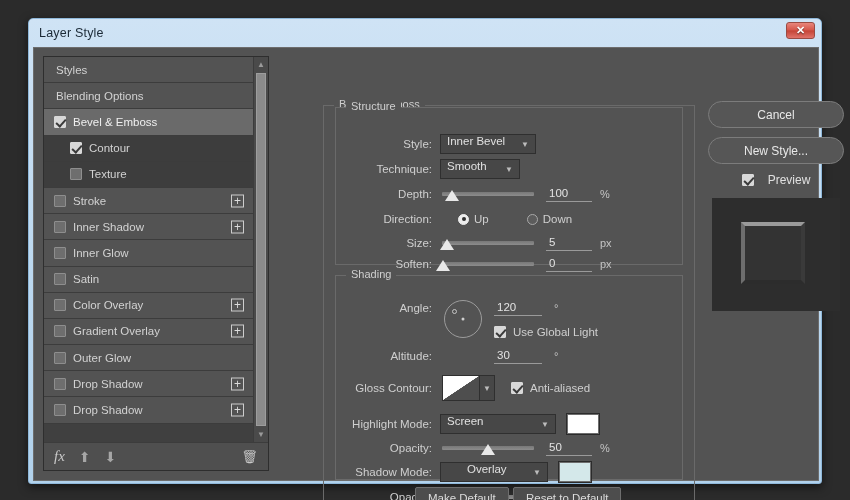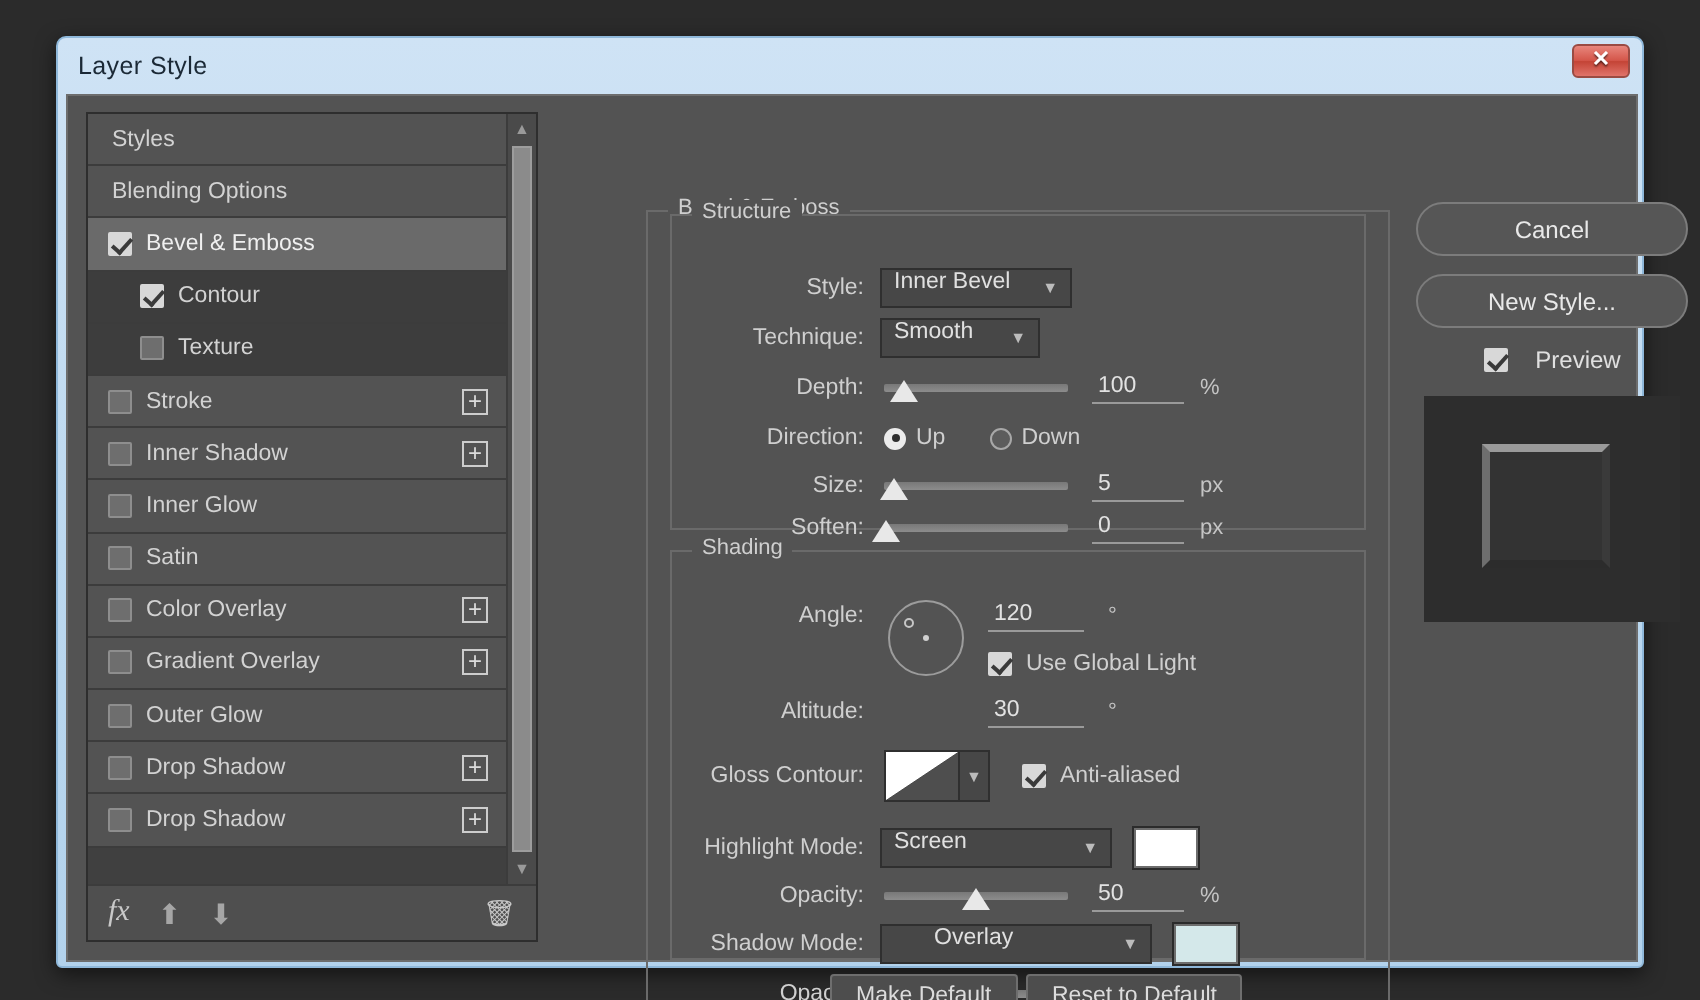--- a/index.html
+++ b/index.html
@@ -447,21 +447,21 @@
         <div class="row" style="top:76px; left:0; width:100%;">
           <span class="lbl" style="width:96px;">Depth:</span>
           <div class="slider" style="width:92px; margin-left:10px;">
             <div class="track"></div>
             <div class="knob" style="left:10px;"></div>
           </div>
           <span class="numfield" style="width:46px; margin-left:12px;">100</span>
           <span class="unit" style="margin-left:8px;">%</span>
         </div>
 
-        <div class="row" style="top:101px; left:0; width:100%;">
+        <div class="row" style="top:101px; left:0; width:100%;gap:16px;">
           <span class="lbl" style="width:96px;">Direction:</span>
           <span style="display:flex;align-items:center;margin-left:10px;">
             <span class="radio on"></span>
             <span>Up</span>
           </span>
           <span style="display:flex;align-items:center;margin-left:22px;">
             <span class="radio"></span>
             <span>Down</span>
           </span>
         </div>
@@ -538,21 +538,21 @@
           <div class="slider" style="width:92px; margin-left:10px;">
             <div class="track"></div>
             <div class="knob" style="left:46px;"></div>
           </div>
           <span class="numfield" style="width:46px; margin-left:12px;">50</span>
           <span class="unit" style="margin-left:8px;">%</span>
         </div>
 
         <div class="row" style="top:186px; left:0; width:100%;">
           <span class="lbl" style="width:96px;">Shadow Mode:</span>
-          <div class="select" style="width:136px; margin-left:8px;padding-left:26px;">
+          <div class="select" style="width:108px; margin-left:8px;padding-left:26px;">
             <span>Overlay</span>
             <span class="chev">▼</span>
           </div>
           <span class="swatch" id="sh-swatch" style="margin-left: 10px; background: rgb(212, 232, 234);"></span>
         </div>
 
         <div class="row" style="top:211px; left:0; width:100%;">
           <span class="lbl" style="width:96px;">Opacity:</span>
           <div class="slider" style="width:92px; margin-left:10px;">
             <div class="track"></div>

